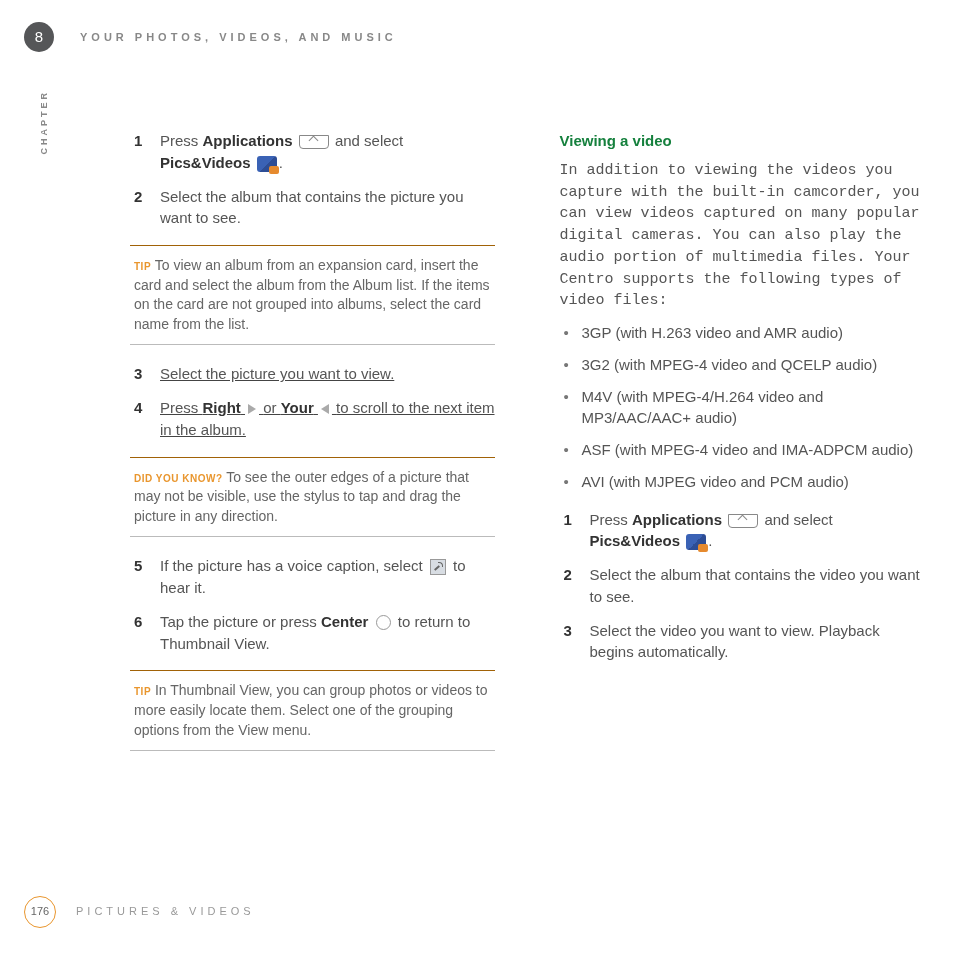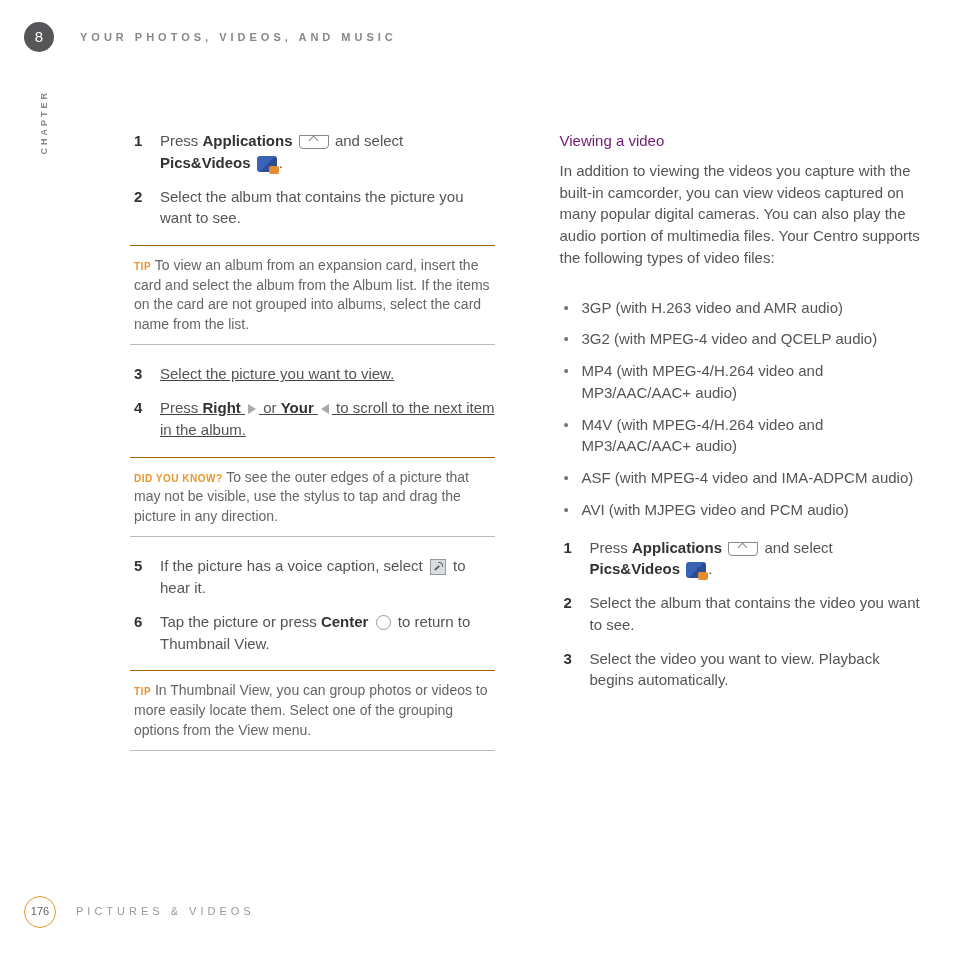--- a/index.html
+++ b/index.html
@@ -86,25 +86,25 @@
     line-height: 1.4;
   }
   .tiplabel {
     font-weight: bold;
     text-transform: uppercase;
     font-size: 10px;
     color: #e9962e;
     letter-spacing: 0.5px;
   }
   .section-head {
-    font-weight: normal;
-    color: #701a75;
+    font-weight: bold;
+    color: #15803d;
     margin-bottom: 8px;
   }
-  .para { color: #555; margin-bottom: 28px; }
+  .para { color: #555; margin-bottom: 10px; font-family: Liberation Mono, monospace; }
   ul.bullets { list-style: none; margin-bottom: 16px; }
   ul.bullets > li {
     position: relative;
     padding-left: 22px;
     margin-bottom: 10px;
     color: #555;
   }
   ul.bullets > li::before {
     content: "•";
     position: absolute;
@@ -274,21 +274,20 @@
     </div>
   </div>
 
   <div class="col">
     <div class="section-head">Viewing a video</div>
     <div class="para">In addition to viewing the videos you capture with the built-in camcorder, you can view videos captured on many popular digital cameras. You can also play the audio portion of multimedia files. Your Centro supports the following types of video files:</div>
 
     <ul class="bullets">
       <li>3GP (with H.263 video and AMR audio)</li>
       <li>3G2 (with MPEG-4 video and QCELP audio)</li>
-      <li>MP4 (with MPEG-4/H.264 video and MP3/AAC/AAC+ audio)</li>
       <li>M4V (with MPEG-4/H.264 video and MP3/AAC/AAC+ audio)</li>
       <li>ASF (with MPEG-4 video and IMA-ADPCM audio)</li>
       <li>AVI (with MJPEG video and PCM audio)</li>
     </ul>
 
     <ol class="steps">
       <li>
         <span>Press </span><span class="b">Applications</span>
         <span class="icon-home"></span>
         <span> and select </span><span class="b">Pics&amp;Videos</span>

